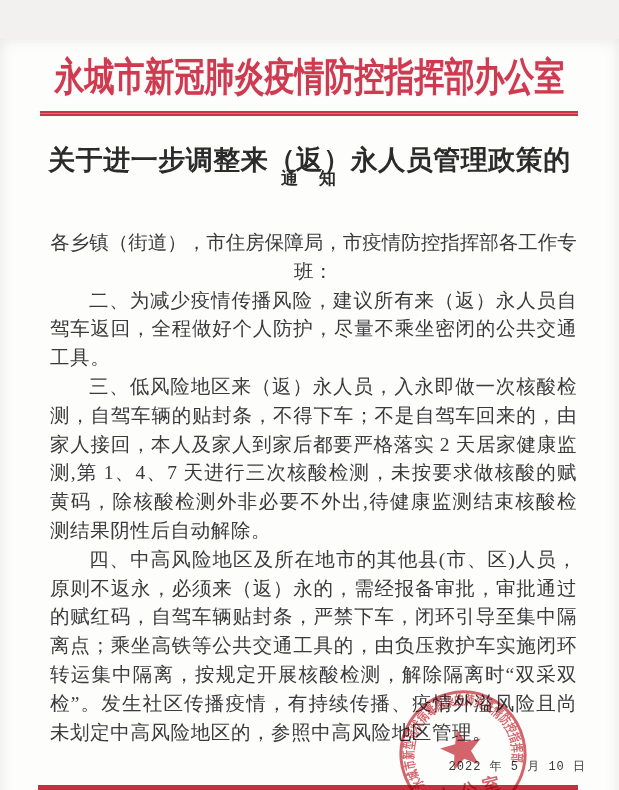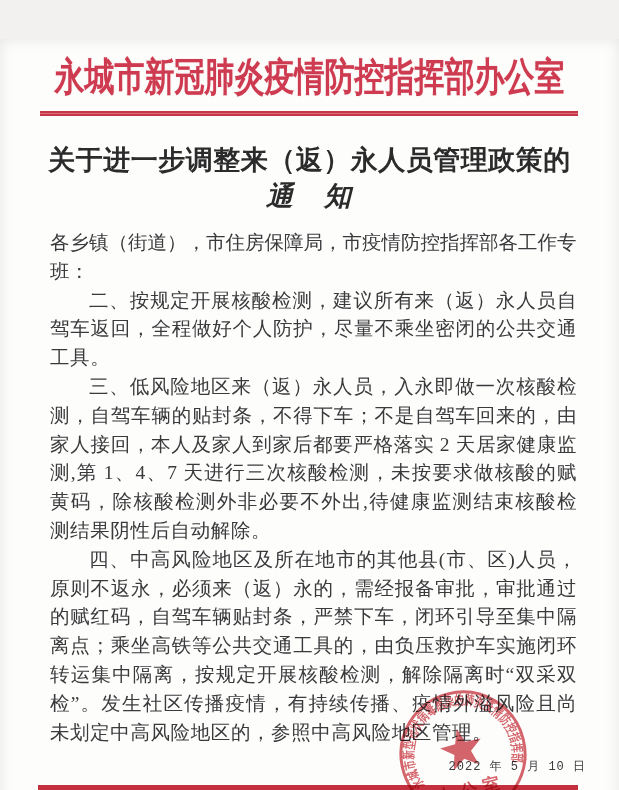--- a/index.html
+++ b/index.html
@@ -35,33 +35,33 @@
   .red-rule-top {
     position: absolute;
     top: 72px; left: 40px;
     width: 538px; height: 5px;
     background: linear-gradient(#c73648 40%, #e58a96 55%, #c73648 70%);
   }
 
   
   .doc-title { position: absolute; left: 0; right: 0; text-align: center; color: #2b2b2b; font-weight: bold; }
   .doc-title.l1 { top: 103px; font-size: 27px; letter-spacing: 0.5px; }
-  .doc-title.l2 { top: 139px; font-size: 27px; letter-spacing: 2px; font-style: italic; }
+  .doc-title.l2 { top: 128px; font-size: 17px; letter-spacing: 2px; }
 
   
   .body-text {
     position: absolute;
     top: 190px; left: 50px;
     width: 527px;
     font-size: 19.5px;
     line-height: 28.8px;
     color: #3a3a3c;
     text-align: justify;
   }
-  .body-text p.salutation { letter-spacing: 0; text-align: left; }
+  .body-text p.salutation { letter-spacing: 0; text-align: center; }
   .body-text p.para { text-indent: 2em; letter-spacing: 0.6px; text-align-last: left; }
 
   .doc-date {
     position: absolute;
     top: 719px; right: 33px;
     font-size: 12px;
     color: #3a3a3c;
     letter-spacing: 1px;
     z-index: 1;
     font-family: Liberation Mono, monospace;
@@ -98,21 +98,21 @@
 
   <div class="org-name">永城市新冠肺炎疫情防控指挥部办公室</div>
 
   <div class="red-rule-top"></div>
 
   <div class="doc-title l1">关于进一步调整来（返）永人员管理政策的</div>
   <div class="doc-title l2">通　知</div>
 
   <div class="body-text">
     <p class="salutation">各乡镇（街道），市住房保障局，市疫情防控指挥部各工作专班：</p>
-    <p class="para">二、按规定开展核酸检测，建议所有来（返）永人员自驾车返回，全程做好个人防护，尽量不乘坐密闭的公共交通工具。</p>
+    <p class="para">二、为减少疫情传播风险，建议所有来（返）永人员自驾车返回，全程做好个人防护，尽量不乘坐密闭的公共交通工具。</p>
     <p class="para">三、低风险地区来（返）永人员，入永即做一次核酸检测，自驾车辆的贴封条，不得下车；不是自驾车回来的，由家人接回，本人及家人到家后都要严格落实 2 天居家健康监测,第 1、4、7 天进行三次核酸检测，未按要求做核酸的赋黄码，除核酸检测外非必要不外出,待健康监测结束核酸检测结果阴性后自动解除。</p>
     <p class="para">四、中高风险地区及所在地市的其他县(市、区)人员，原则不返永，必须来（返）永的，需经报备审批，审批通过的赋红码，自驾车辆贴封条，严禁下车，闭环引导至集中隔离点；乘坐高铁等公共交通工具的，由负压救护车实施闭环转运集中隔离，按规定开展核酸检测，解除隔离时“双采双检”。发生社区传播疫情，有持续传播、疫情外溢风险且尚未划定中高风险地区的，参照中高风险地区管理。</p>
 
   </div>
 
   <div class="doc-date">2022 年 5 月 10 日</div>
 
   <div class="seal">
     <svg viewBox="0 0 140 140">
       <defs>

